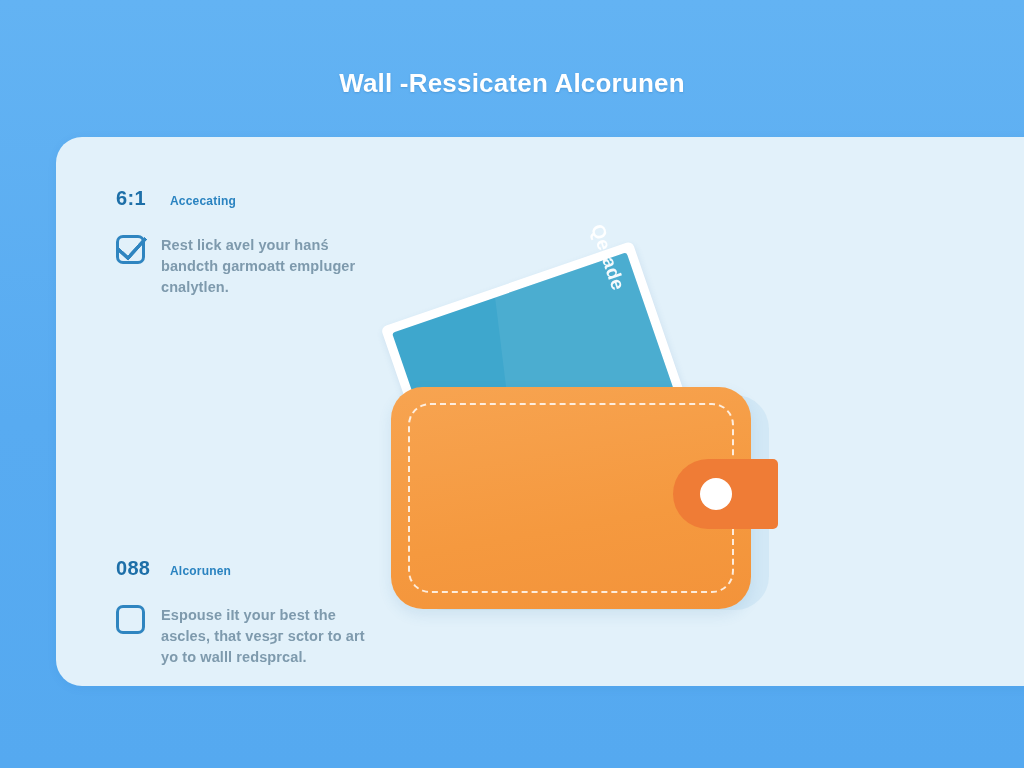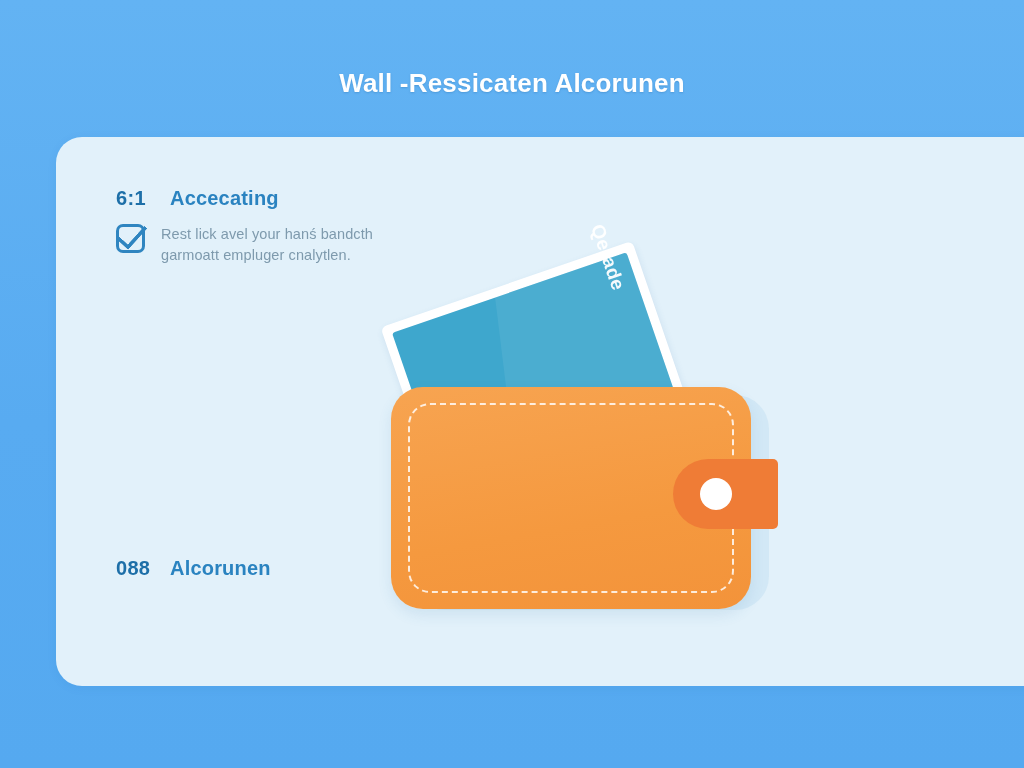--- a/index.html
+++ b/index.html
@@ -72,29 +72,30 @@
   }
   .item-num {
     color: #1d6fa8;
     font-size: 20px;
     font-weight: bold;
     letter-spacing: 0.3px;
     min-width: 40px;
   }
   .item-title {
     color: #2a83c0;
-    font-size: 20px;
+    font-size: 12px;
     font-weight: bold;
     letter-spacing: 0.2px;
   }
 
   .item-body {
     display: flex;
     gap: 16px;
-    margin-top: 11px;
+    margin-top: 22px;
+    font-weight: bold;
   }
   .item-text {
     color: #7e9aad;
     font-size: 14.5px;
     line-height: 21px;
     letter-spacing: 0.1px;
     max-width: 215px;
   }
 
   
@@ -261,20 +262,24 @@
       </div>
 
       <div class="check-item item-2">
       </div>
 
       <div class="check-item item-3">
         <div class="item-head">
           <span class="item-num">088</span>
           <span class="item-title">Alcorunen</span>
         </div>
+        <div class="item-body">
+          <span class="cbox"></span>
+          <span class="item-text">Espouse iIt your best the ascles, that vesȝг sctor to art yo to walll redsprcal.</span>
+        </div>
       </div>
 
     </div>
 
     <div id="wallet-art">
 
       <div id="wallet-shadow"></div>
 
       <div id="card">
         <div id="card-inner">

